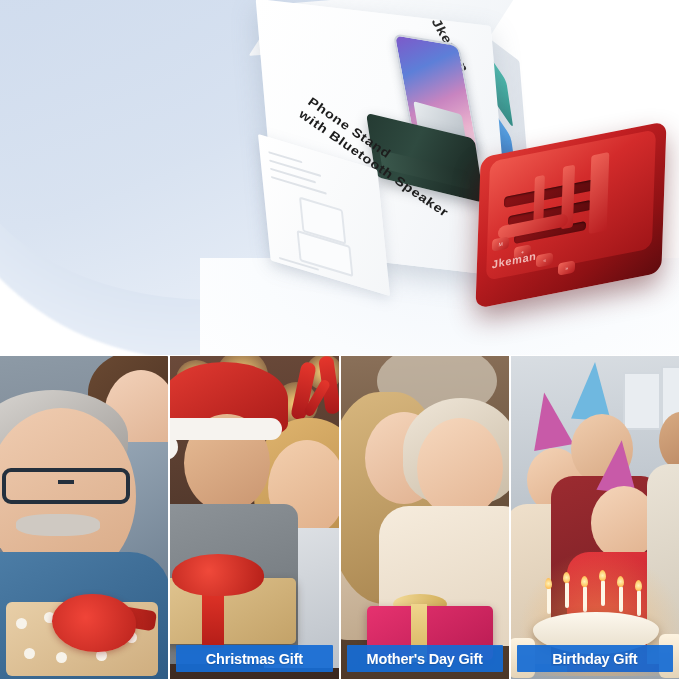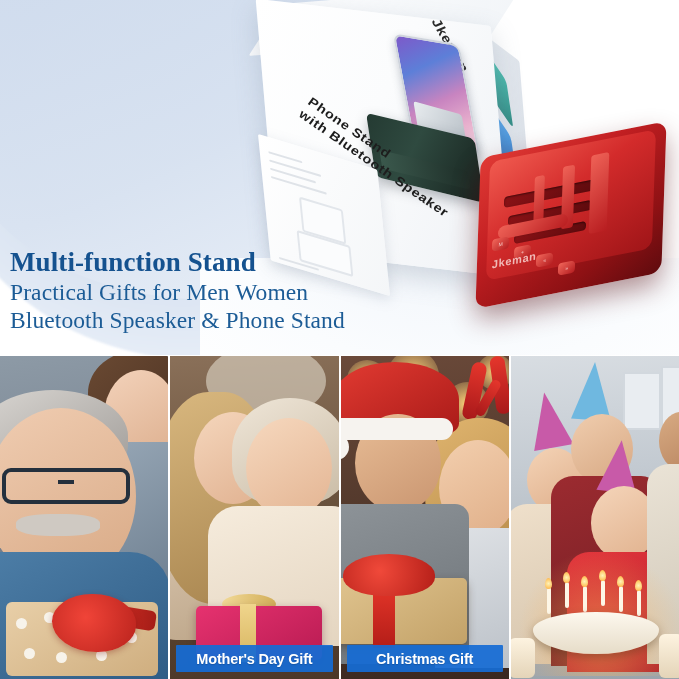--- a/index.html
+++ b/index.html
@@ -205,25 +205,20 @@
       <div class="dev-fin" style="left:24px;top:84px;width:70px;height:13px;border-radius:7px;"></div>
 
       <div class="dev-btn" style="left:18px;top:102px;">M</div>
       <div class="dev-btn" style="left:40px;top:110px;">+</div>
       <div class="dev-btn" style="left:62px;top:118px;">«</div>
       <div class="dev-btn" style="left:84px;top:126px;">»</div>
 
       <div class="dev-brand">Jkeman</div>
     </div>
 
-    <div class="copy">
-      <div class="h1">Multi-function Stand</div>
-      <div class="h2">Practical Gifts for Men Women</div>
-      <div class="h2">Bluetooth Speasker &amp; Phone Stand</div>
-    </div>
   </div>
 
   <div class="panels">
 
     <div class="panel">
       <div class="scene p1">
         <div class="sh dhair"></div>
         <div class="sh dhead"></div>
         <div class="bar dbody"></div>
         <div class="sh hair"></div>
@@ -238,38 +233,20 @@
         <div class="dot" style="left:24px;top:292px;"></div>
         <div class="dot" style="left:56px;top:296px;"></div>
         <div class="dot" style="left:96px;top:294px;"></div>
         <div class="dot" style="left:126px;top:276px;"></div>
         <div class="rib"></div>
         <div class="bow"></div>
       </div>
     </div>
 
     <div class="panel">
-      <div class="scene p2">
-        <div class="sh flw"></div>
-        <div class="bar arm"></div>
-        <div class="sh dhair"></div>
-        <div class="sh dhead"></div>
-        <div class="sh mhair"></div>
-        <div class="sh mhead"></div>
-        <div class="bar mbody"></div>
-        <div class="bow"></div>
-        <div class="gift"></div>
-        <div class="rib"></div>
-      </div>
-      <div class="cap">
-        <span>Mother's Day Gift</span>
-      </div>
-    </div>
-
-    <div class="panel">
       <div class="scene p3">
         <div class="bokeh" style="left:6px;top:4px;width:40px;height:40px;"></div>
         <div class="bokeh" style="left:46px;top:-6px;width:52px;height:52px;"></div>
         <div class="bokeh" style="left:104px;top:26px;width:44px;height:44px;"></div>
         <div class="bokeh" style="left:136px;top:-2px;width:36px;height:36px;"></div>
         <div class="antler" style="left:126px;top:6px;transform:rotate(12deg);"></div>
         <div class="antler" style="left:152px;top:0px;transform:rotate(-8deg);"></div>
         <div class="antler" style="left:142px;top:22px;width:10px;height:40px;transform:rotate(30deg);"></div>
         <div class="sh whair"></div>
         <div class="sh whead"></div>
@@ -282,20 +259,38 @@
         <div class="gift"></div>
         <div class="rib"></div>
         <div class="bow"></div>
       </div>
       <div class="cap">
         <span>Christmas Gift</span>
       </div>
     </div>
 
     <div class="panel">
+      <div class="scene p2">
+        <div class="sh flw"></div>
+        <div class="bar arm"></div>
+        <div class="sh dhair"></div>
+        <div class="sh dhead"></div>
+        <div class="sh mhair"></div>
+        <div class="sh mhead"></div>
+        <div class="bar mbody"></div>
+        <div class="bow"></div>
+        <div class="gift"></div>
+        <div class="rib"></div>
+      </div>
+      <div class="cap">
+        <span>Mother's Day Gift</span>
+      </div>
+    </div>
+
+    <div class="panel">
       <div class="scene p4">
         <div class="win" style="left:112px;top:16px;width:34px;height:54px;"></div>
         <div class="win" style="left:150px;top:10px;width:26px;height:58px;"></div>
 
         <div class="hat" style="left:18px;top:36px;border-bottom:56px solid #c85aa8;transform:rotate(-10deg);"></div>
         <div class="head" style="left:16px;top:92px;width:56px;height:64px;background:linear-gradient(150deg,#f4d3b6,#deae8a);"></div>
         <div class="body" style="left:-6px;top:148px;width:92px;height:160px;background:linear-gradient(160deg,#efe0cb,#d4c3ab);"></div>
 
         <div class="hat" style="left:62px;top:6px;border-bottom:58px solid #6fb8e0;transform:rotate(4deg);"></div>
         <div class="head" style="left:60px;top:58px;width:62px;height:70px;background:linear-gradient(150deg,#f0cdae,#d6a782);"></div>
@@ -319,16 +314,19 @@
         <div class="candle" style="left:90px;top:224px;"></div>
         <div class="flame" style="left:88px;top:214px;"></div>
         <div class="candle" style="left:108px;top:230px;"></div>
         <div class="flame" style="left:106px;top:220px;"></div>
         <div class="candle" style="left:126px;top:234px;"></div>
         <div class="flame" style="left:124px;top:224px;"></div>
         <div class="cake"></div>
         <div class="sh" style="left:-2px;top:282px;width:26px;height:40px;background:linear-gradient(180deg,#fdf3e0,#e4d4b8);border-radius:6px;"></div>
         <div class="sh" style="left:148px;top:278px;width:24px;height:44px;background:linear-gradient(180deg,#fdf3e0,#e4d4b8);border-radius:6px;"></div>
       </div>
+      <div class="cap">
+        <span>Birthday Gift</span>
+      </div>
     </div>
 
   </div>
 </div>
 
 </body></html>

